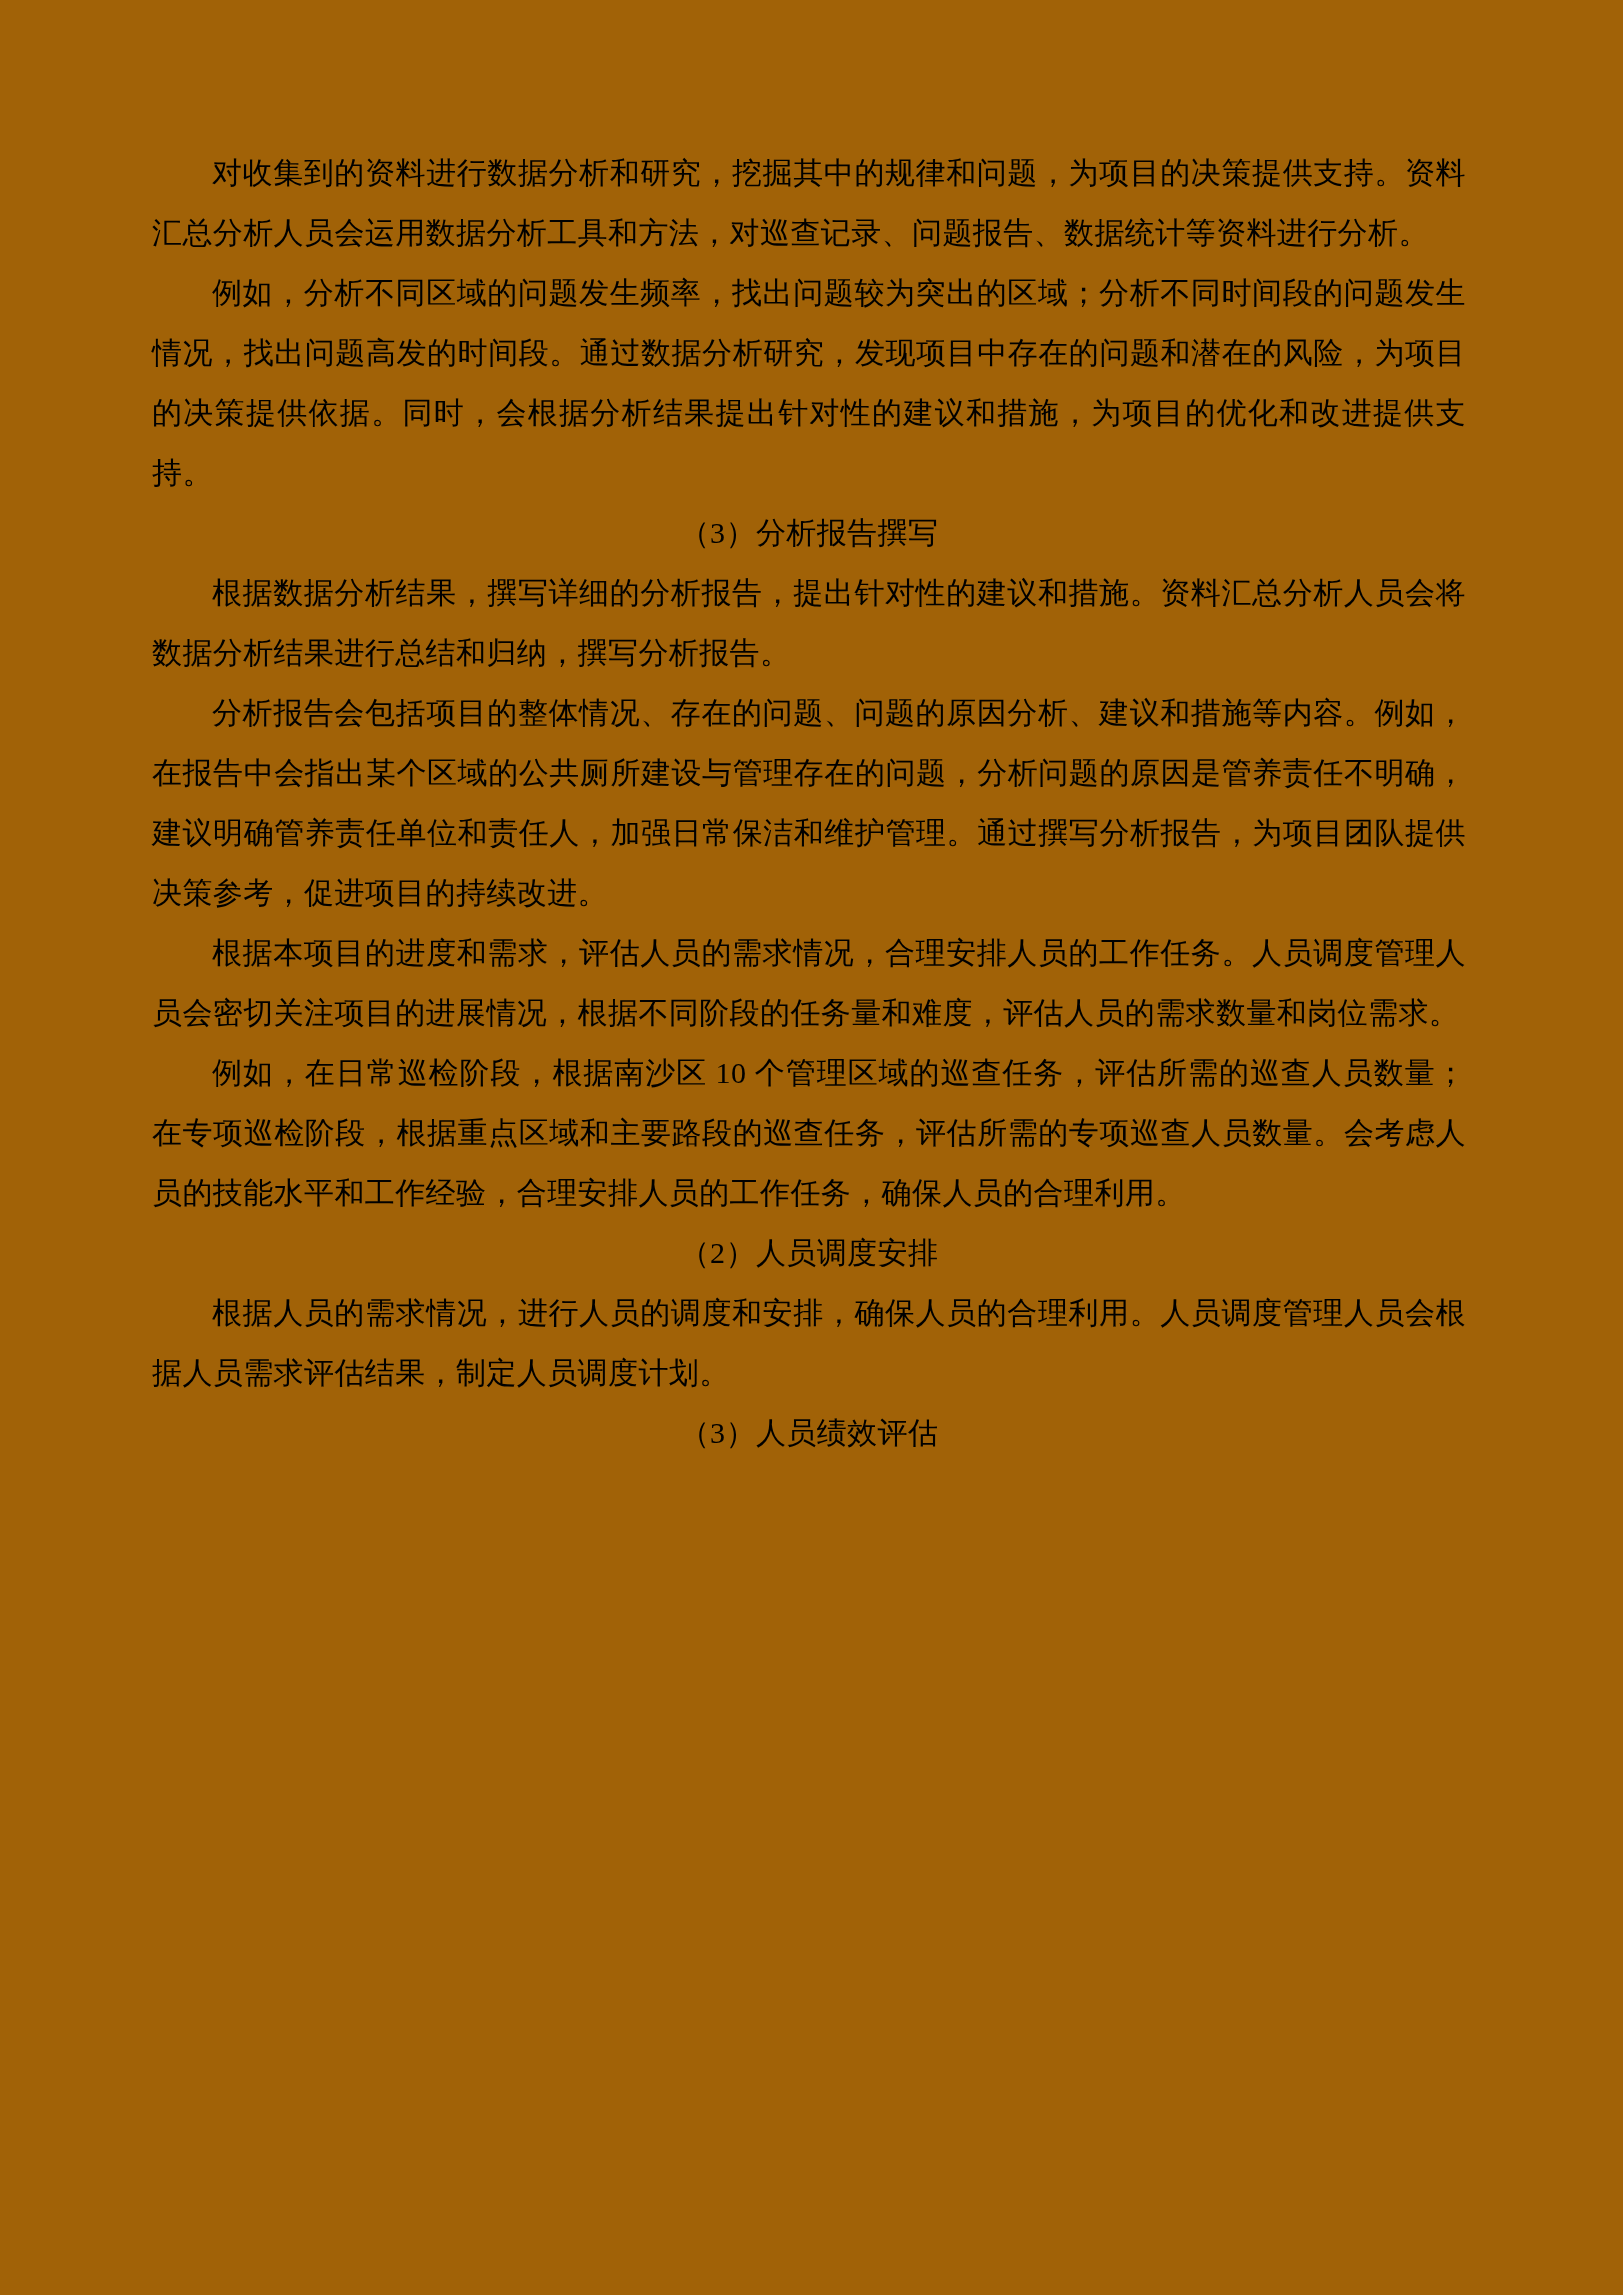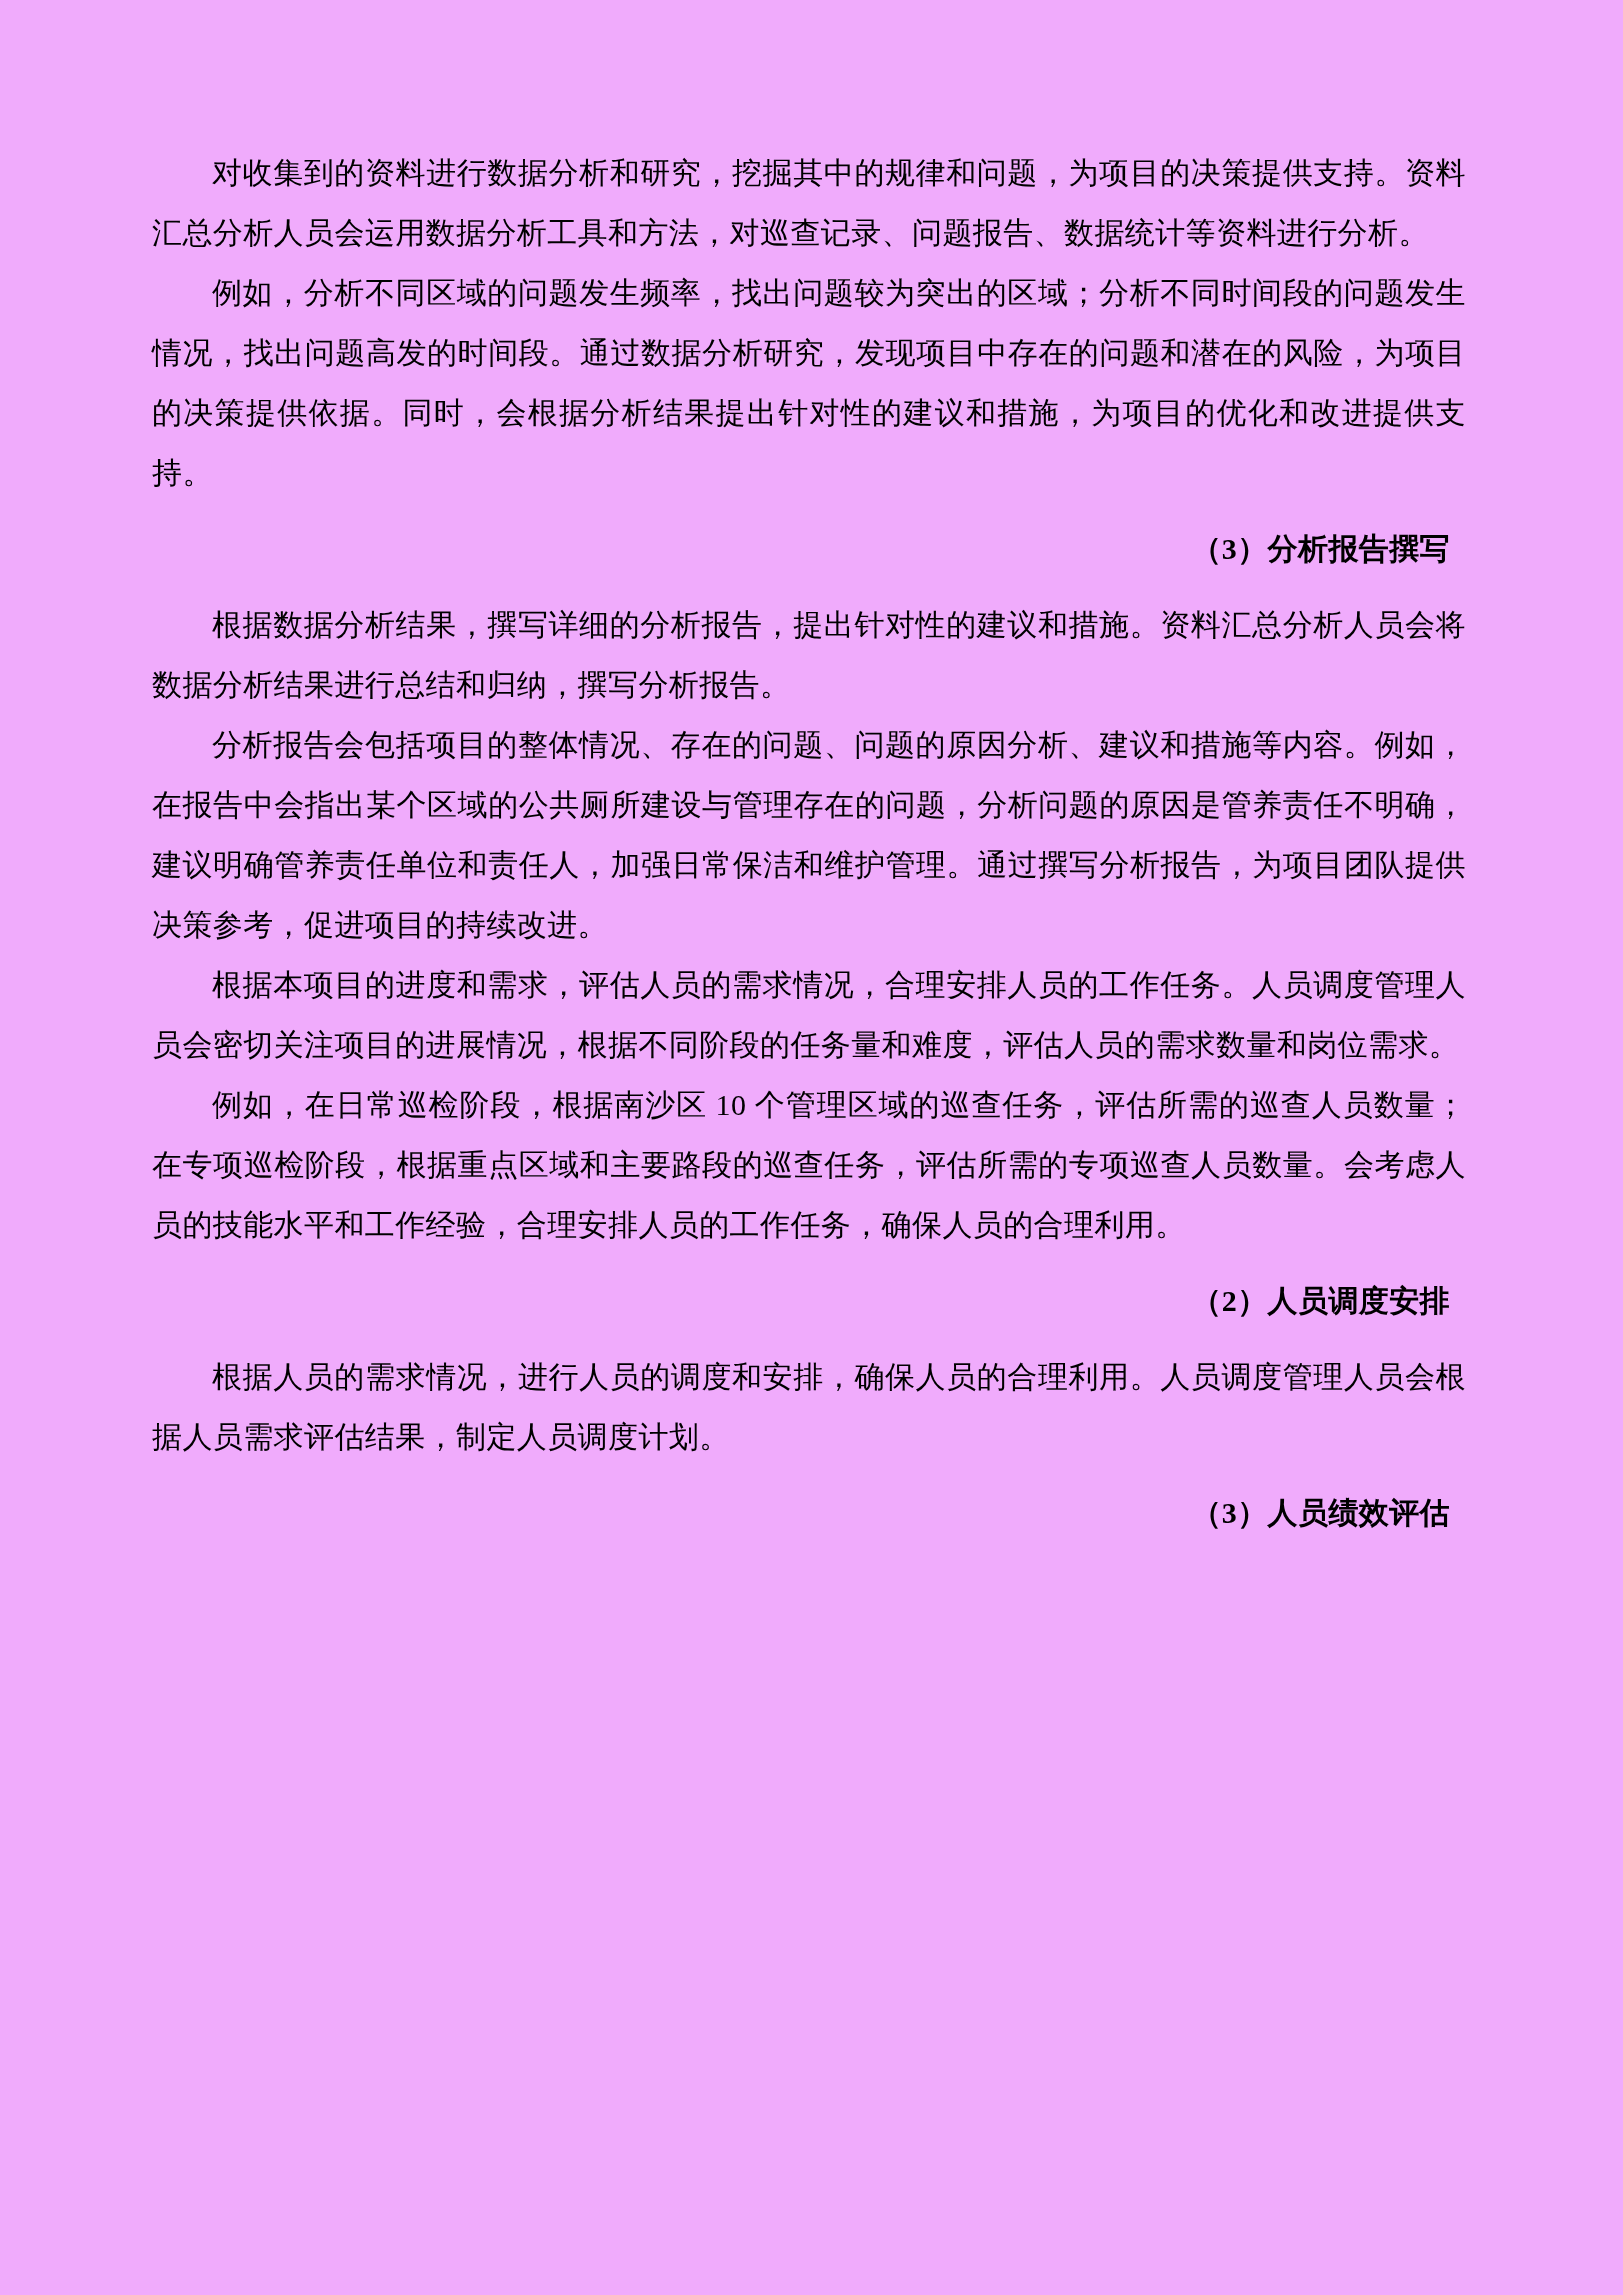--- a/index.html
+++ b/index.html
@@ -5,21 +5,21 @@
   html, body {
     margin: 0;
     padding: 0;
     background: #ffffff;
   }
 
   .page {
     position: relative;
     width: 1623px;
     height: 2295px;
-    background: #f0abfc;
+    background: #a16207;
     box-sizing: border-box;
     overflow: hidden;
   }
 
   .content {
     position: absolute;
     left: 152px;
     top: 143px;
     width: 1314px;
   }
@@ -39,24 +39,24 @@
     word-break: break-all;
     -webkit-font-smoothing: antialiased;
   }
 
   
   .heading {
     font-family: "Liberation Serif", "DejaVu Serif", serif;
     font-size: 30px;
     line-height: 60px;
     color: #000000;
-    font-weight: bold;
-    text-align: right;
+    font-weight: normal;
+    text-align: center;
     text-indent: 0;
-    margin: 16px;
+    margin: 0;
     padding: 0;
     letter-spacing: 0.4px;
     word-break: break-all;
   }
 
   
   .heading.level-1 { text-indent: 0; }
   
   .heading.level-2 { text-indent: 0; }
 </style>

